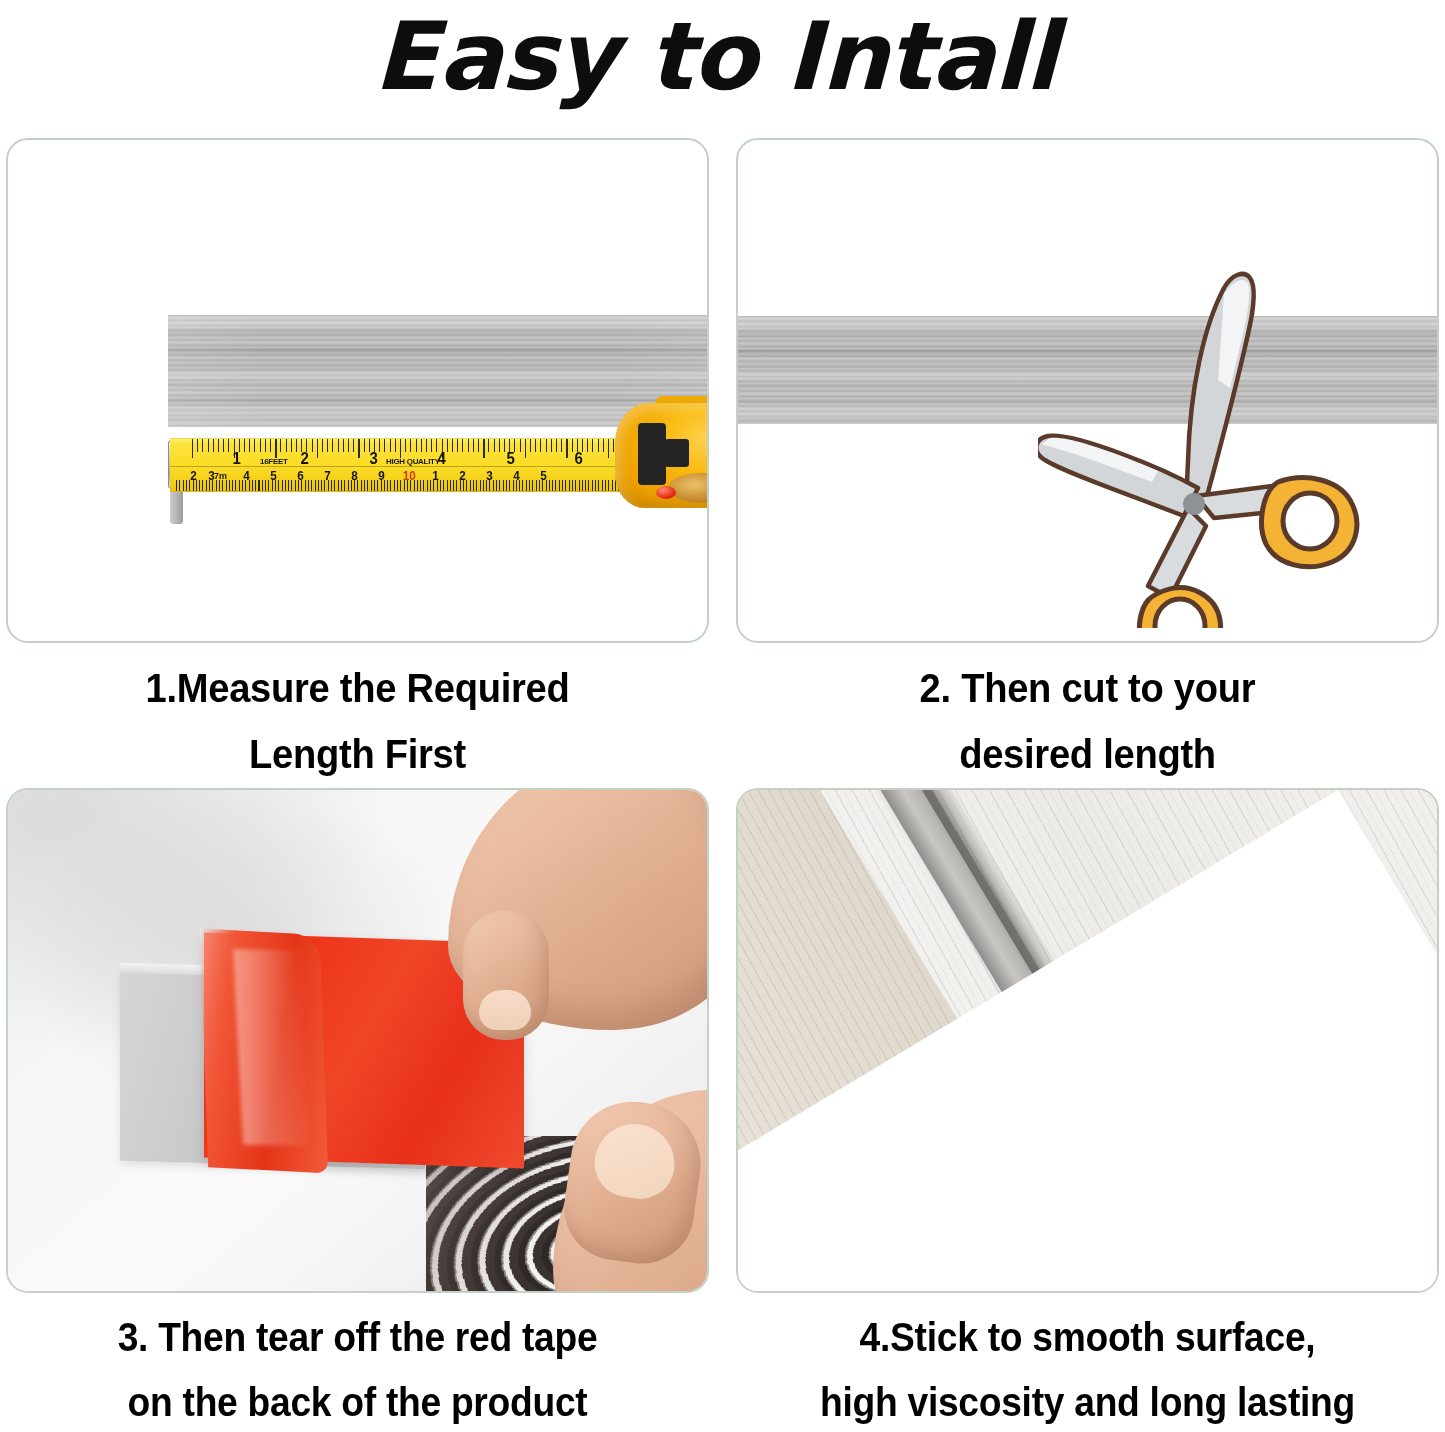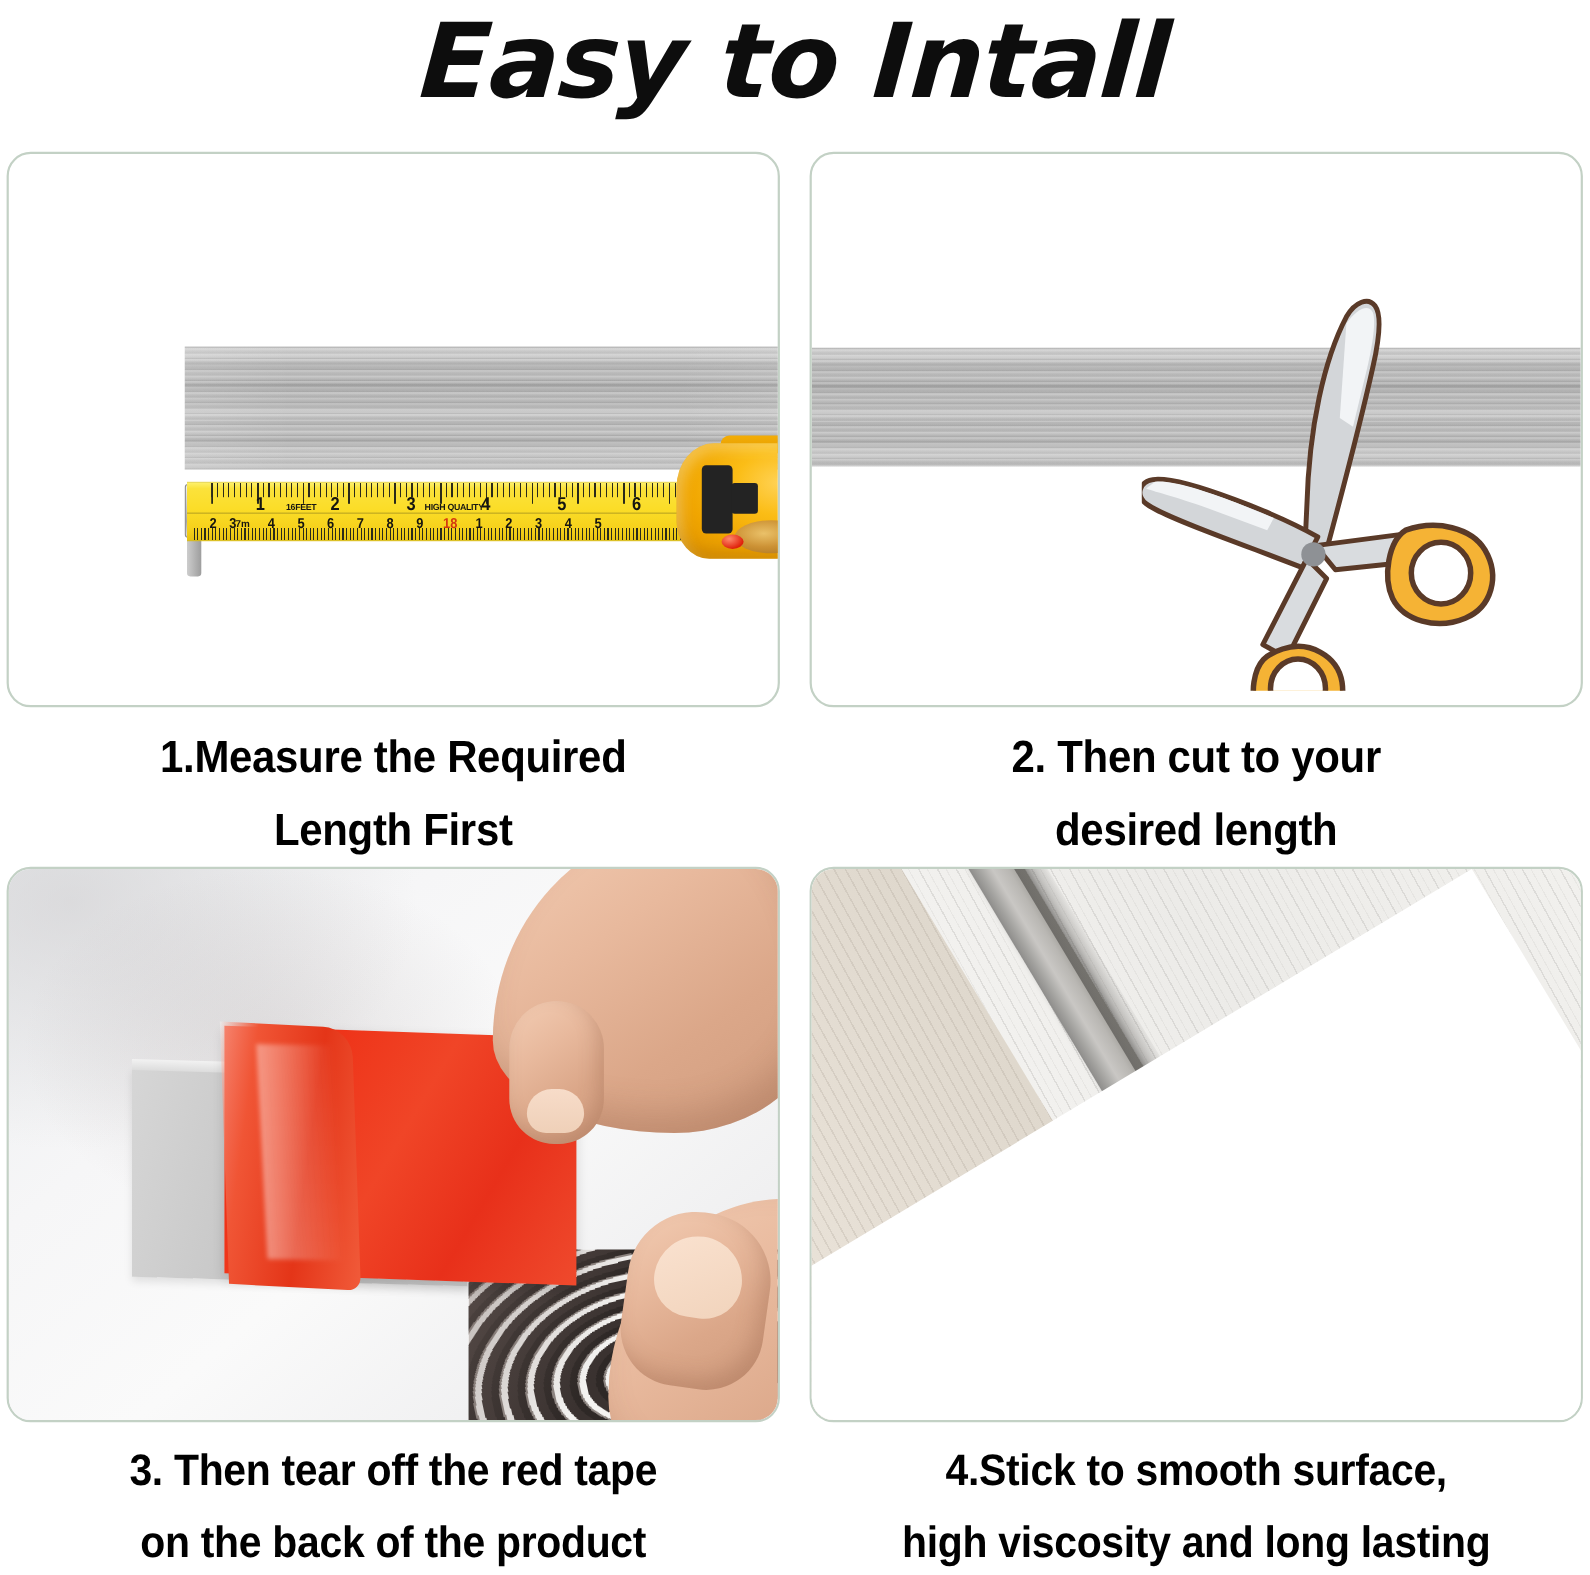--- a/index.html
+++ b/index.html
@@ -541,21 +541,21 @@
         <span class="tape-5m" style="left:44px">7m</span>
 
         <span class="cm-num" style="left:20px">2</span>
         <span class="cm-num" style="left:38px">3</span>
         <span class="cm-num" style="left:73px">4</span>
         <span class="cm-num" style="left:100px">5</span>
         <span class="cm-num" style="left:127px">6</span>
         <span class="cm-num" style="left:154px">7</span>
         <span class="cm-num" style="left:181px">8</span>
         <span class="cm-num" style="left:208px">9</span>
-        <span class="cm-num red" style="left:232px">18</span>
+        <span class="cm-num red" style="left:232px">10</span>
         <span class="cm-num" style="left:262px">1</span>
         <span class="cm-num" style="left:289px">2</span>
         <span class="cm-num" style="left:316px">3</span>
         <span class="cm-num" style="left:343px">4</span>
         <span class="cm-num" style="left:370px">5</span>
       </div>
 
       <div id="p1-case-top"></div>
       <div id="p1-case-body"></div>
       <div id="p1-reel"></div>

